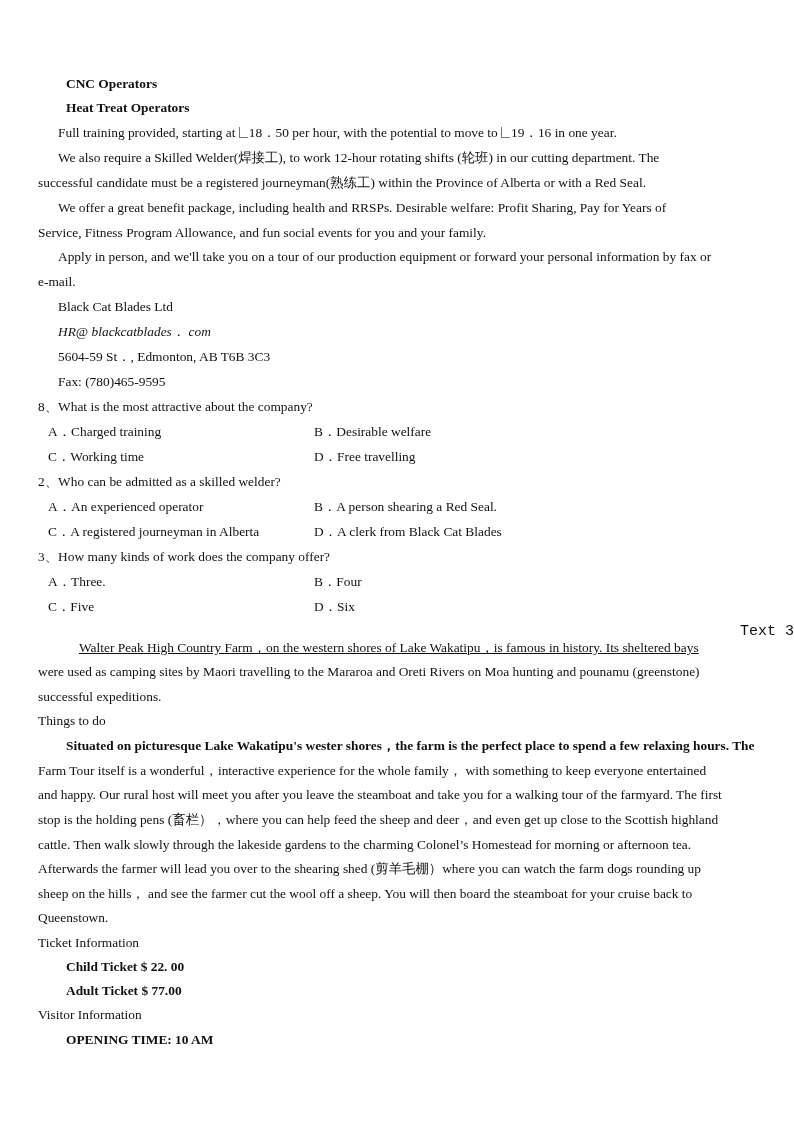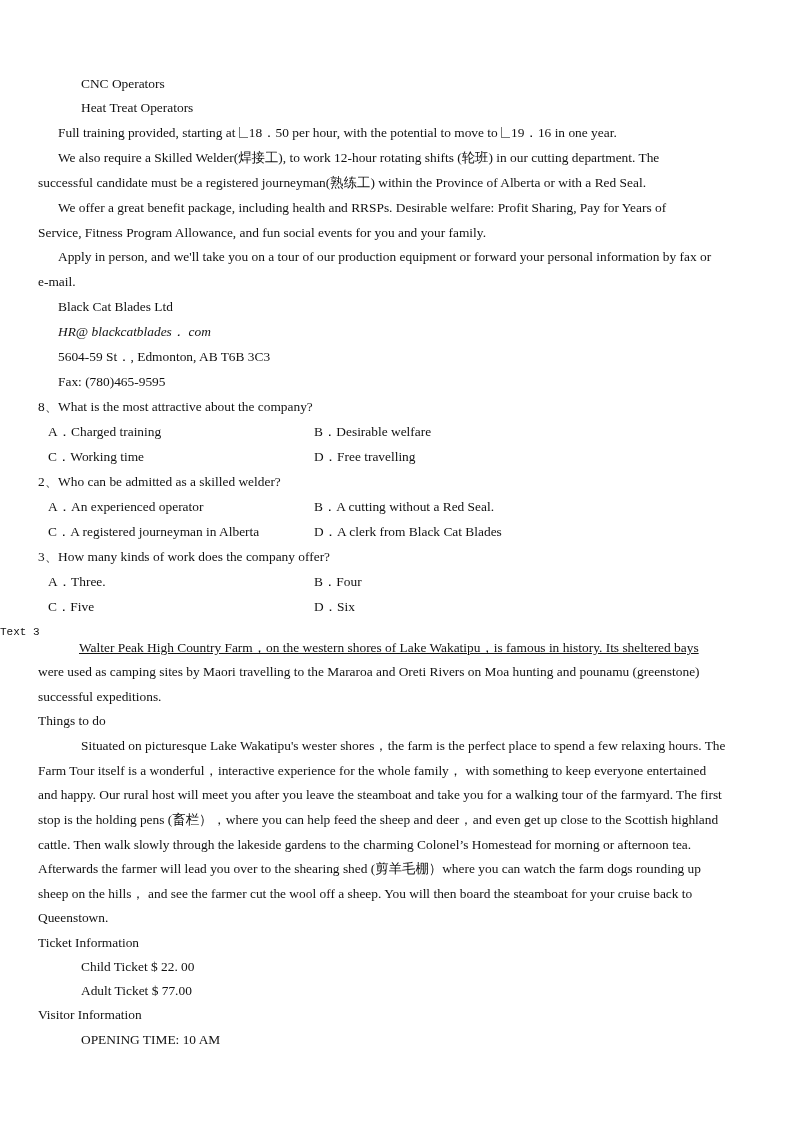--- a/index.html
+++ b/index.html
@@ -2,28 +2,28 @@
 <html><head>
 <meta charset="utf-8">
 <style>
   html, body { margin: 0; padding: 0; background: #ffffff; }
   body {
     width: 794px; height: 1123px; position: relative; overflow: hidden;
     font-family: "Liberation Serif", serif; color: #111; font-size: 13.4px;
   }
   .line { position: absolute; left: 38px; white-space: nowrap; line-height: 18px; }
   .ind1 { left: 58px; }
-  .ind2 { left: 81px; }
+  .ind2 { left: 66px; font-weight: bold; }
   .ind3 { left: 79px; text-decoration: underline; }
   .it { font-style: italic; }
   .opt { position: absolute; white-space: nowrap; line-height: 18px; }
   .optA { left: 48px; }
   .optB { left: 314px; }
-  .heading { position: absolute; left: 0; width: 794px; text-align: left;
-    font-family: "Liberation Mono", monospace; font-size: 11px; line-height: 18px; }
+  .heading { position: absolute; left: 0; width: 794px; text-align: right;
+    font-family: "Liberation Mono", monospace; font-size: 15px; line-height: 18px; }
   .box { display: inline-block; width: 8px; height: 10px; border-left: 1px solid #777; border-bottom: 1px solid #777; margin-right: 1px; vertical-align: -1px; }
 </style>
 </head>
 <body>
 
 <div>
   <div class="line ind2" style="top:75px">CNC Operators</div>
   <div class="line ind2" style="top:99px">Heat Treat Operators</div>
 
   <div class="line ind1" style="top:124px"><span>Full training provided, starting at </span><span class="box"></span><span>18．50</span><span> per hour, with the potential to move to </span><span class="box"></span><span>19．16</span><span> in one year.</span></div>
@@ -43,21 +43,21 @@
   <div class="line ind1" style="top:373px">Fax: (780)465-9595</div>
 
   <div class="line" style="top:398px">8、What is the most attractive about the company?</div>
   <div class="opt optA" style="top:423px">A．Charged training</div>
   <div class="opt optB" style="top:423px">B．Desirable welfare</div>
   <div class="opt optA" style="top:448px">C．Working time</div>
   <div class="opt optB" style="top:448px">D．Free travelling</div>
 
   <div class="line" style="top:473px">2、Who can be admitted as a skilled welder?</div>
   <div class="opt optA" style="top:498px">A．An experienced operator</div>
-  <div class="opt optB" style="top:498px">B．A cutting without a Red Seal.</div>
+  <div class="opt optB" style="top:498px">B．A person shearing a Red Seal.</div>
   <div class="opt optA" style="top:523px">C．A registered journeyman in Alberta</div>
   <div class="opt optB" style="top:523px">D．A clerk from Black Cat Blades</div>
 
   <div class="line" style="top:548px">3、How many kinds of work does the company offer?</div>
   <div class="opt optA" style="top:573px">A．Three.</div>
   <div class="opt optB" style="top:573px">B．Four</div>
   <div class="opt optA" style="top:598px">C．Five</div>
   <div class="opt optB" style="top:598px">D．Six</div>
 
   <div class="heading" style="top:623px">Text 3</div>

